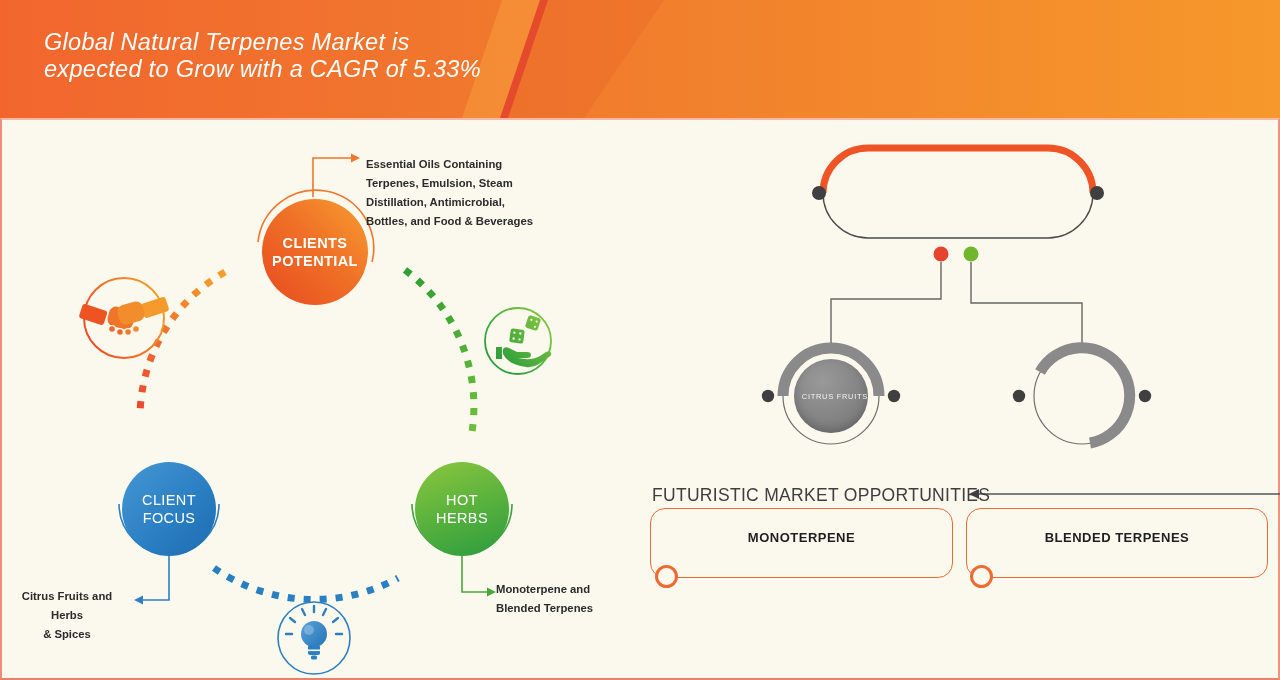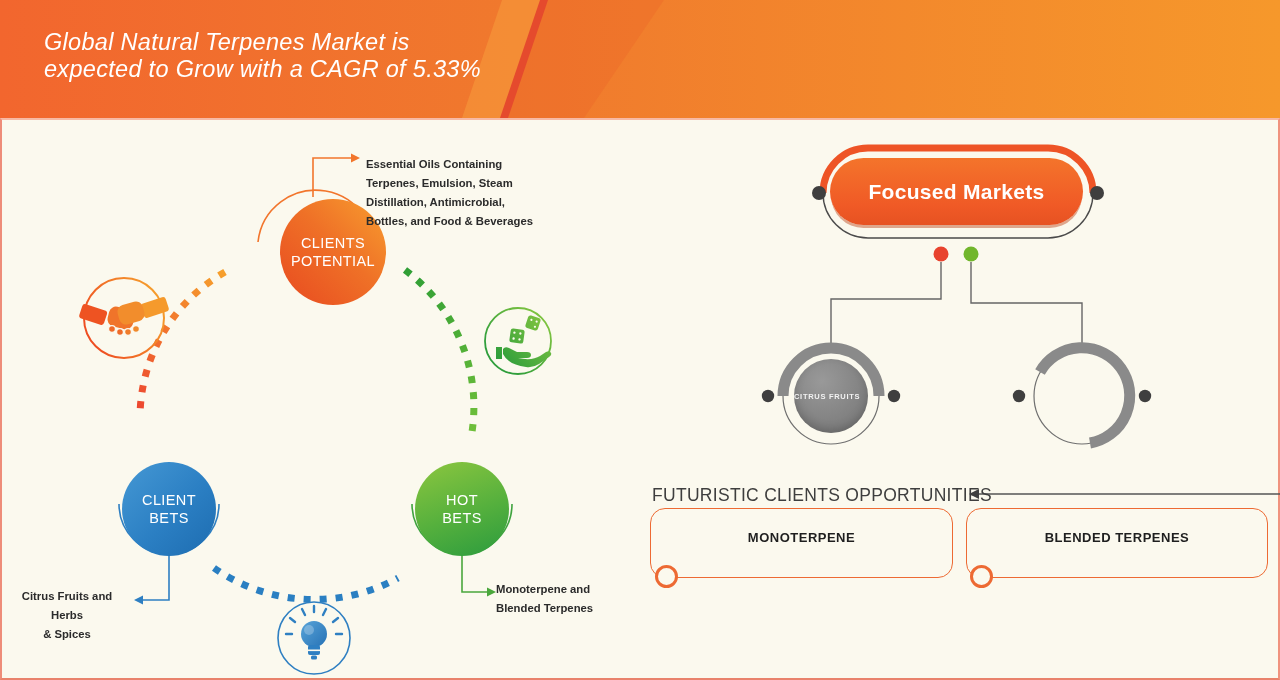--- a/index.html
+++ b/index.html
@@ -16,42 +16,42 @@
   .content-frame{position:absolute;left:0;top:118px;width:1276px;height:558px;
                  border-left:2px solid #ee8d79;border-right:2px solid #f0937e;
                  border-bottom:2px solid #e9826b;border-top:2px solid #f7b9a4;
                  pointer-events:none;}
   
   .lines-layer{position:absolute;left:0;top:0;width:1280px;height:680px;}
   
   .node{position:absolute;border-radius:50%;display:flex;align-items:center;justify-content:center;
         text-align:center;color:#fff;font-weight:500;letter-spacing:.4px;
         font-size:14.5px;line-height:18.5px;white-space:pre-line;}
-  .node-cp{left:280px;top:199px;width:106px;height:106px;
-           background:linear-gradient(to top right,#e84a20 0%,#ef7127 55%,#f89e2f 100%);}
+  .node-cp{left:262px;top:199px;width:106px;height:106px;
+           background:linear-gradient(to top right,#e84a20 0%,#ef7127 55%,#f89e2f 100%);font-weight:bold;}
   .node-cf{left:122px;top:462px;width:94px;height:94px;
            background:linear-gradient(135deg,#4598d4 0%,#2b7fc3 55%,#1d6cb0 100%);}
   .node-hb{left:415px;top:462px;width:94px;height:94px;
            background:linear-gradient(160deg,#8cc63f 0%,#55b03d 55%,#2b9b3e 100%);}
   .annotation{position:absolute;color:#2b2b2b;font-size:11.3px;line-height:19px;
               font-weight:700;white-space:pre-line;}
   .anno-cp{left:366px;top:155px;width:180px;text-align:left;}
   .anno-cf{left:6px;top:587px;width:122px;text-align:center;}
   .anno-hb{left:496px;top:580px;width:114px;}
   
   .pill{position:absolute;left:830px;top:158px;width:253px;height:67px;border-radius:34px;
         background:linear-gradient(180deg,#f4742b 0%,#f05a26 70%,#e65222 100%);
         box-shadow:0 4px 0 -1px rgba(187,64,20,.45);
         display:flex;align-items:center;justify-content:center;
         color:#fff;font-size:21px;font-weight:700;letter-spacing:.3px;}
   .member{position:absolute;width:74px;height:74px;border-radius:50%;
           background:radial-gradient(circle at 38% 30%,#999999 0%,#828282 60%,#767676 100%);
           box-shadow:inset 0 -4px 8px rgba(0,0,0,.18);
-          display:flex;align-items:center;justify-content:flex-start;text-align:center;
-          color:#f2f2f2;font-size:7.5px;font-weight:700;letter-spacing:.7px;}
+          display:flex;align-items:center;justify-content:flex-end;text-align:center;
+          color:#f2f2f2;font-size:7.5px;font-weight:400;letter-spacing:.7px;}
   .member-citrus{left:794px;top:359px;}
   .member-herbs{left:1045px;top:359px;}
   
   .opps-heading{position:absolute;left:652px;top:485px;color:#3e3e3e;
                 font-size:17.5px;font-weight:500;letter-spacing:.3px;}
   .opp-box{position:absolute;top:508px;height:70px;border:1.6px solid #ed6a33;border-radius:15px;
            box-sizing:border-box;display:flex;justify-content:center;
            color:#1f1f1f;font-size:13px;font-weight:700;letter-spacing:.5px;}
   .opp-box span{margin-top:21px;}
   .opp-left{left:650px;width:303px;}
@@ -192,39 +192,38 @@
       <circle cx="1145" cy="396" r="6.2" fill="#3f3f3f"></circle>
     </g>
 
     <line x1="1280" y1="494" x2="979" y2="494" stroke="#555" stroke-width="1.6"></line>
     <polygon points="979,489 969,494 979,499" fill="#3f3f3f"></polygon>
   </svg>
 
   <div class="node node-cp">CLIENTS
 POTENTIAL</div>
   <div class="node node-cf">CLIENT
-BETS</div>
+FOCUS</div>
   <div class="node node-hb">HOT
-BETS</div>
+HERBS</div>
 
   <div class="annotation anno-cp">Essential Oils Containing
 Terpenes, Emulsion, Steam
 Distillation, Antimicrobial,
 Bottles, and Food &amp; Beverages</div>
   <div class="annotation anno-cf">Citrus Fruits and Herbs
 &amp; Spices</div>
   <div class="annotation anno-hb">Monoterpene and
 Blended Terpenes</div>
 
-  <div class="pill">Focused Markets</div>
   <div class="member member-citrus">
     <span>CITRUS FRUITS</span>
   </div>
 
-  <div class="opps-heading">FUTURISTIC CLIENTS OPPORTUNITIES</div>
+  <div class="opps-heading">FUTURISTIC MARKET OPPORTUNITIES</div>
   <div class="opp-box opp-left">
     <span>MONOTERPENE</span>
   </div>
   <div class="opp-box opp-right">
     <span>BLENDED TERPENES</span>
   </div>
   <div class="opp-ring ring-left"></div>
   <div class="opp-ring ring-right"></div>
 
 </div>

